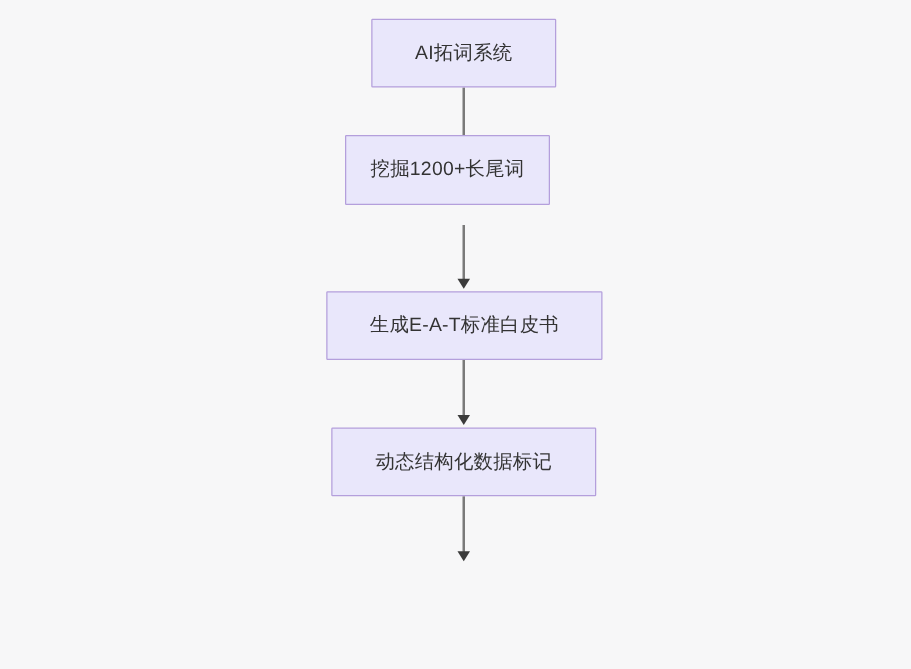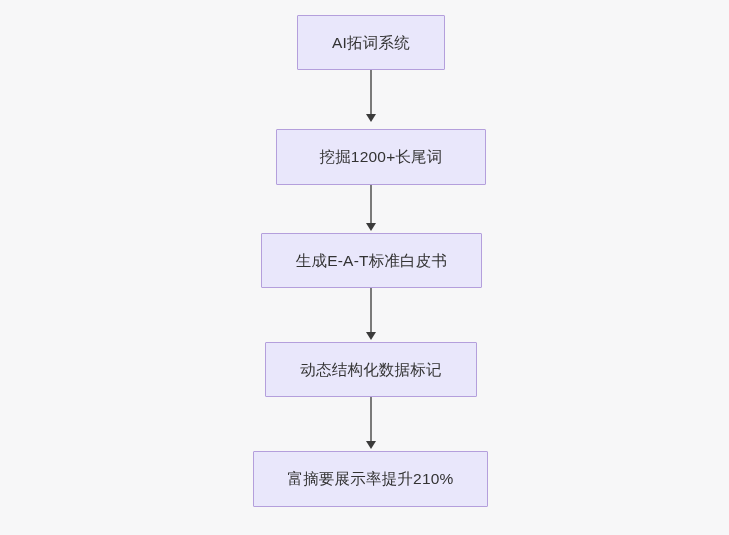--- a/index.html
+++ b/index.html
@@ -64,29 +64,26 @@
   <div class="edge" style="left:370px; top:288px; height:46px;"></div>
   <div class="arrowhead" style="left:365.5px; top:332px;"></div>
 
   <div class="edge" style="left:370px; top:397px; height:46px;"></div>
   <div class="arrowhead" style="left:365.5px; top:441px;"></div>
 
   <div class="node" style="left:297px; top:15px; width:148px; height:55px;">
     <span class="node-label">AI拓词系统</span>
   </div>
 
-  <div class="node" style="left:276px; top:129px; width:210px; height:56px;">
+  <div class="node" style="left:276px; top:108px; width:164px; height:56px;">
     <span class="node-label">挖掘1200+长尾词</span>
   </div>
 
   <div class="node" style="left:265px; top:342px; width:212px; height:55px;">
     <span class="node-label">动态结构化数据标记</span>
   </div>
 
   <div class="node" style="left:261px; top:233px; width:221px; height:55px;">
     <span class="node-label">生成E-A-T标准白皮书</span>
   </div>
 
-  <div class="node" style="left:253px; top:451px; width:235px; height:56px;">
-    <span class="node-label">富摘要展示率提升210%</span>
-  </div>
 
 </div>
 
 </body></html>

